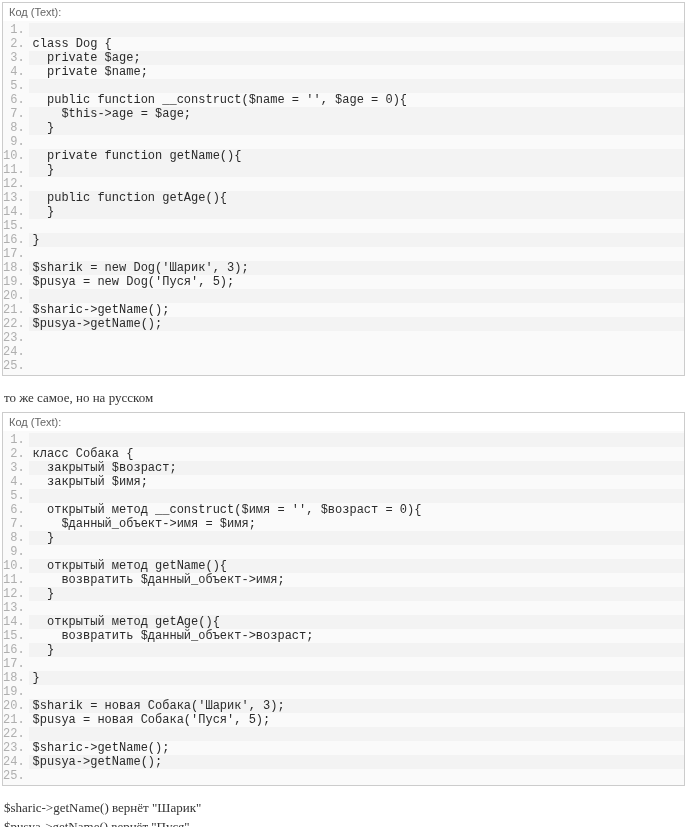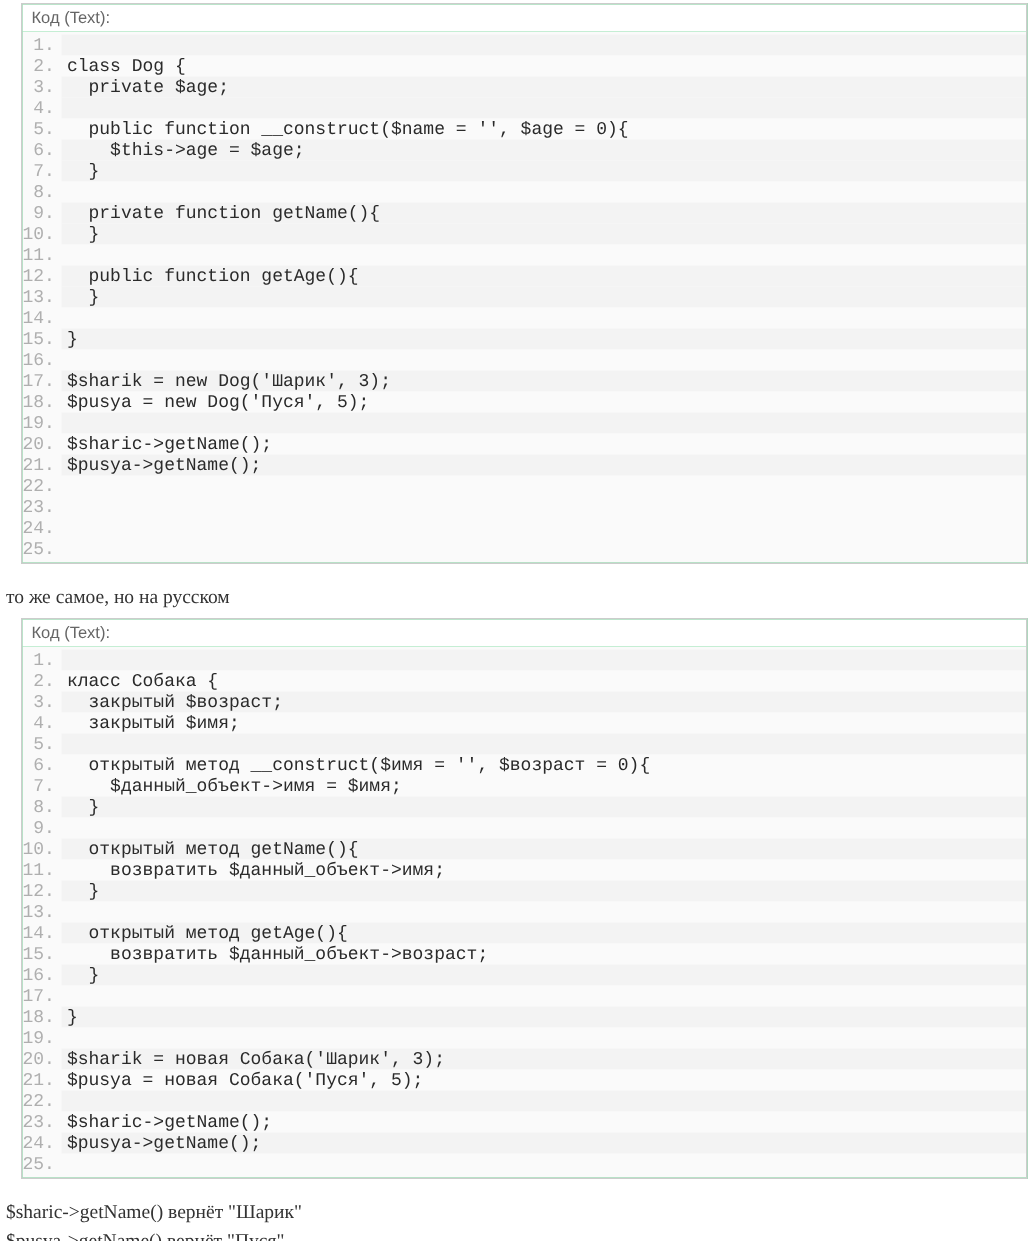--- a/index.html
+++ b/index.html
@@ -6,22 +6,22 @@
     margin: 0;
     padding: 0;
     font-family: Verdana, Arial, sans-serif;
     font-size: 13px;
     color: #333;
     background: #fff;
     width: 687px;
   }
   .code-block {
     border: 1px solid #ccc;
-    margin: 2px 2px 10px 14px;
-    background: #22c55e;
+    margin: 2px 2px 10px 2px;
+    background: #ef4444;
   }
   .code-header {
     font-size: 11px;
     color: #666;
     padding: 3px 6px;
     background: #fff;
   }
   .code-body {
     display: flex;
     background: #fafafa;
@@ -103,20 +103,21 @@
         <div>21.</div>
         <div>22.</div>
         <div>23.</div>
         <div>24.</div>
         <div>25.</div>
       </div>
     <div class="code-lines" id="cl1">
         <div class="odd"></div>
         <div class="even">class Dog {</div>
         <div class="odd">  private $age;</div>
+        <div class="even">  private $name;</div>
         <div class="odd"></div>
         <div class="even">  public function __construct($name = '', $age = 0){</div>
         <div class="odd">    $this-&gt;age = $age;</div>
         <div class="odd">  }</div>
         <div class="even"></div>
         <div class="odd">  private function getName(){</div>
         <div class="odd">  }</div>
         <div class="even"></div>
         <div class="odd">  public function getAge(){</div>
         <div class="odd">  }</div>

